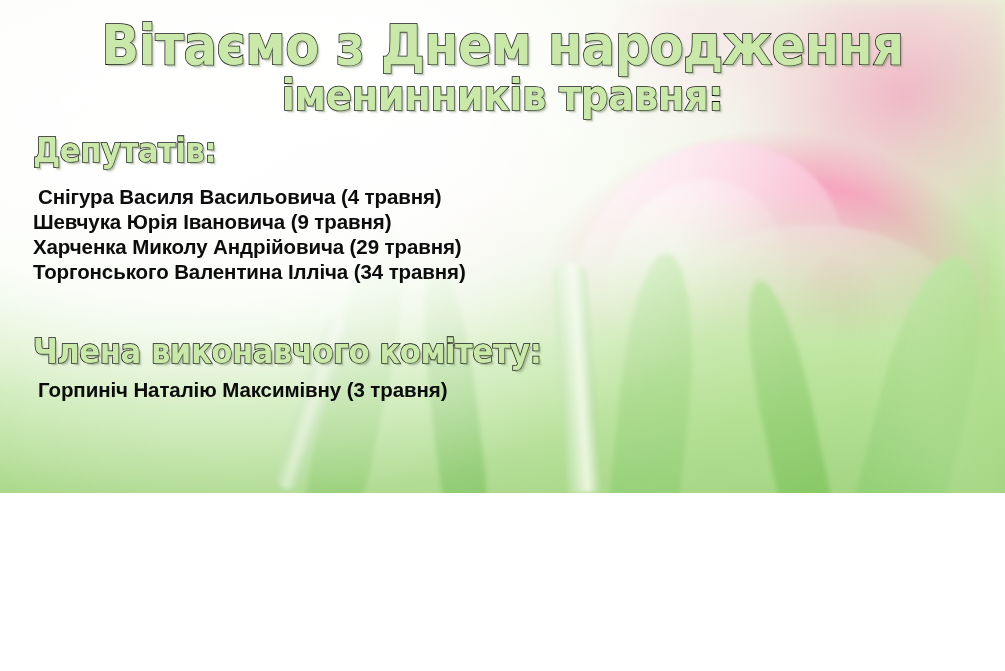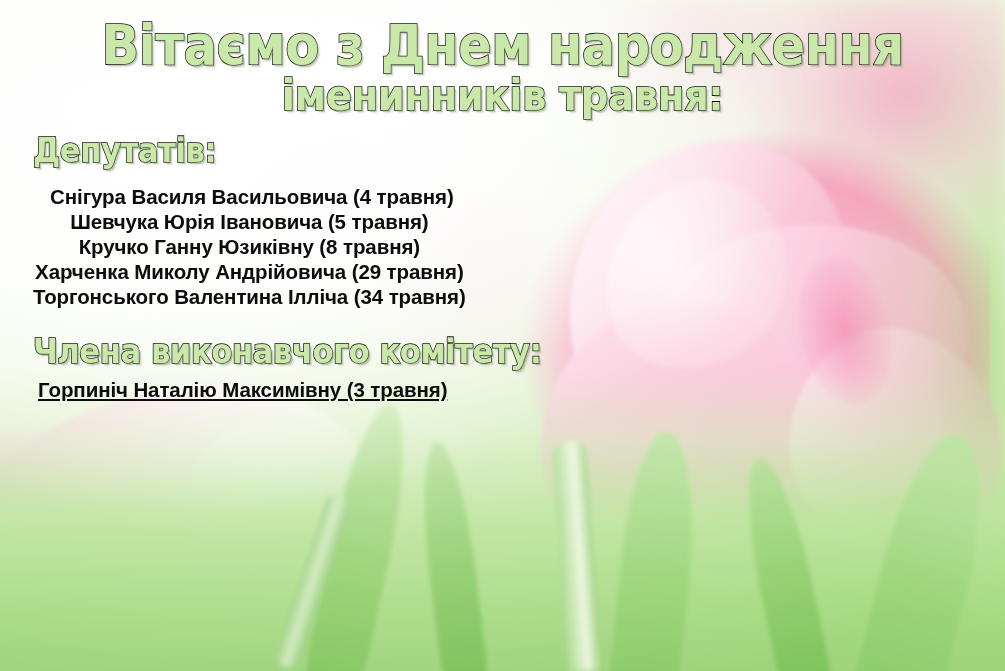--- a/index.html
+++ b/index.html
@@ -2,21 +2,21 @@
 <html><head>
 <meta charset="utf-8">
 <style>
   * { margin:0; padding:0; box-sizing:border-box; }
   html,body { background:#fff; }
   body { font-family:"Liberation Sans", sans-serif; }
 
   #card {
     position:relative;
     width:1005px;
-    height:671px;
+    height:493px;
     overflow:hidden;
     background:#eef5e2;
   }
 
   
   .bg { position:absolute; inset:0; }
 
   
   .bg-base {
     background:
@@ -192,24 +192,23 @@
   #committee-list { top:377px; }
 
   .name-line {
     font-family:"Liberation Sans", sans-serif;
     font-weight:bold;
     font-size:20.5px;
     line-height:25px;
     color:#0c0c0c;
     white-space:nowrap;
     letter-spacing:-0.1px;
-    text-align:center;
   }
   #deputies-list .name-line:first-child { padding-left:5px; }
-  #committee-list .name-line { padding-left:5px;text-decoration:underline; }
+  #committee-list .name-line { padding-left:5px; }
 </style>
 </head>
 <body>
 
 <div id="card">
 
   <div class="bg bg-base"></div>
   <div class="bg bg-pink-top"></div>
 
   <div class="tulip-main"></div>
@@ -240,22 +239,21 @@
   <div class="text-layer">
 
     <div id="title-line1" class="outlined">Вітаємо з Днем народження</div>
 
     <div id="title-line2" class="outlined">іменинників травня:</div>
 
     <div id="head-deputies" class="outlined section-head">Депутатів:</div>
 
     <div id="deputies-list" class="name-list">
       <div class="name-line">Снігура Василя Васильовича (4 травня)</div>
-      <div class="name-line">Шевчука Юрія Івановича (5 травня)</div>
-      <div class="name-line">Кручко Ганну Юзиківну (8 травня)</div>
+      <div class="name-line">Шевчука Юрія Івановича (9 травня)</div>
       <div class="name-line">Харченка Миколу Андрійовича (29 травня)</div>
       <div class="name-line">Торгонського Валентина Ілліча (34 травня)</div>
     </div>
 
     <div id="head-committee" class="outlined section-head">Члена виконавчого комітету:</div>
 
     <div id="committee-list" class="name-list">
       <div class="name-line">Горпиніч Наталію Максимівну (3 травня)</div>
     </div>
 

